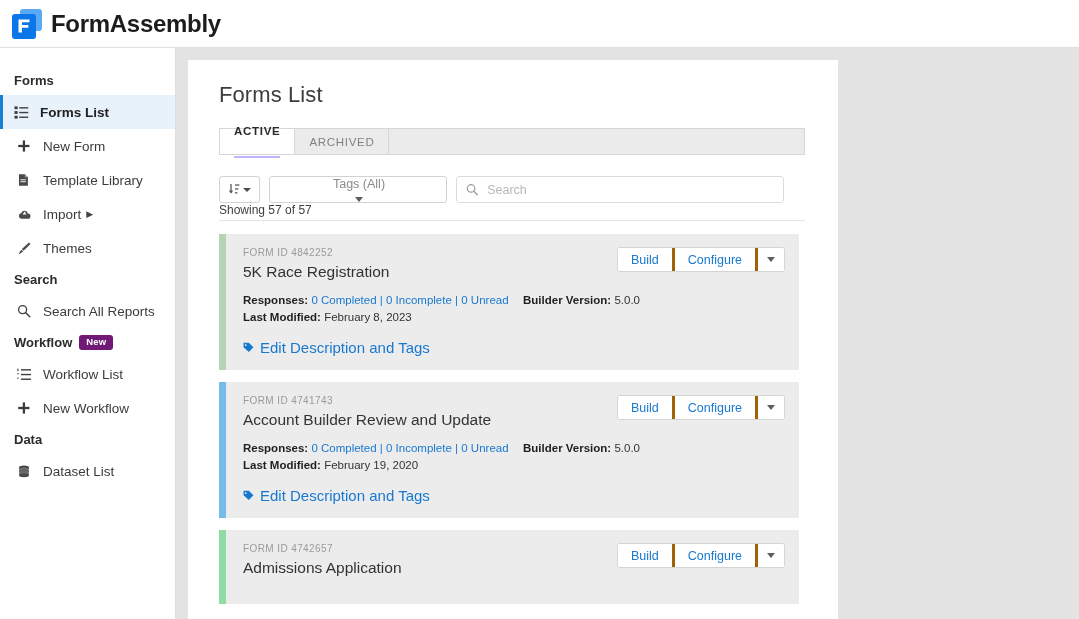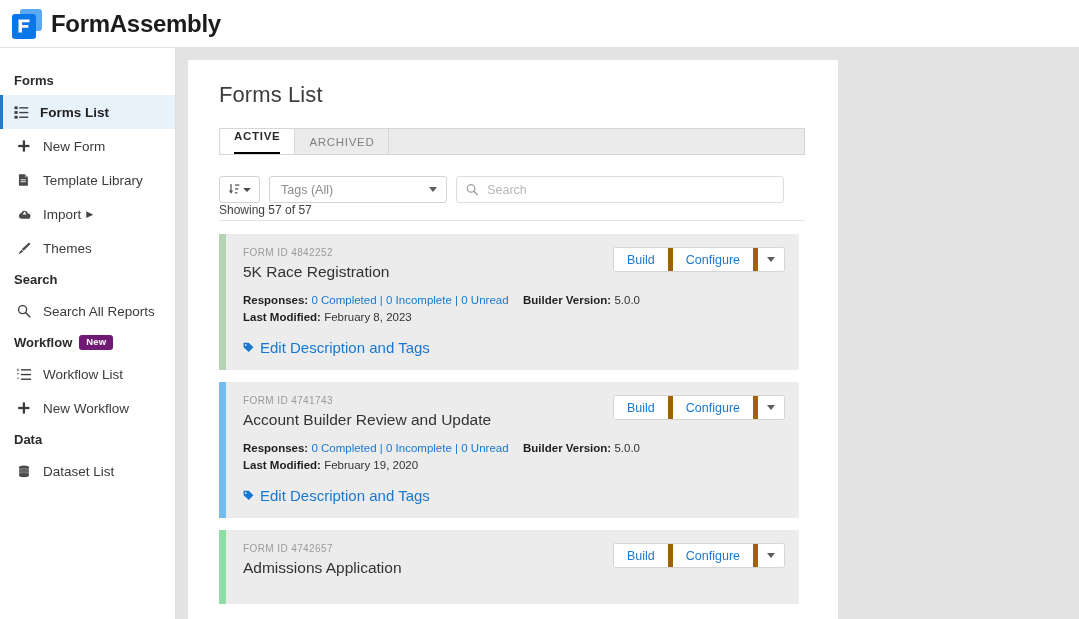--- a/index.html
+++ b/index.html
@@ -145,22 +145,22 @@
     color: #808080;
     cursor: pointer;
     border-right: 1px solid #d6d6d6;
   }
   .tab.active {
     background: #ffffff;
     color: #2b2b2b;
     font-weight: bold;
   }
   .tab.active .tab-label {
-    border-bottom: 2px solid #000000;
-    padding-bottom: 10px;
+    border-bottom: 2px solid #c4b5fd;
+    padding-bottom: 19px;
   }
 
   
   .toolbar {
     display: flex; align-items: center;
     gap: 9px;
     margin-top: 21px;
   }
   .btn-sort {
     width: 41px; height: 27px;
@@ -175,20 +175,21 @@
     width: 178px; height: 27px;
     border: 1px solid #d3d3d3;
     border-radius: 3px;
     background: #fff;
     display: flex; align-items: center;
     justify-content: space-between;
     padding: 0 9px 0 11px;
     font-size: 12.5px;
     color: #8b8b8b;
     cursor: pointer;
+    flex-direction: column;
   }
   .search-box {
     flex: 1;
     height: 27px;
     border: 1px solid #dcdcdc;
     border-radius: 3px;
     background: #fff;
     display: flex; align-items: center;
     padding: 0 9px;
     gap: 7px;
@@ -269,21 +270,21 @@
     border-radius: 3px;
     overflow: hidden;
     background: #fff;
     height: 25px;
   }
   .card-actions .act {
     font-size: 12.5px;
     color: #1878d0;
     padding: 0 13px;
     display: flex; align-items: center;
-    border-right: 5px solid #a16207;
+    border-right: 3px solid #a16207;
     cursor: pointer;
     background: #fff;
   }
   .card-actions .act.caret {
     padding: 0 9px;
     border-right: none;
     color: #555;
   }
   .caret-dn {
     width: 0; height: 0;

